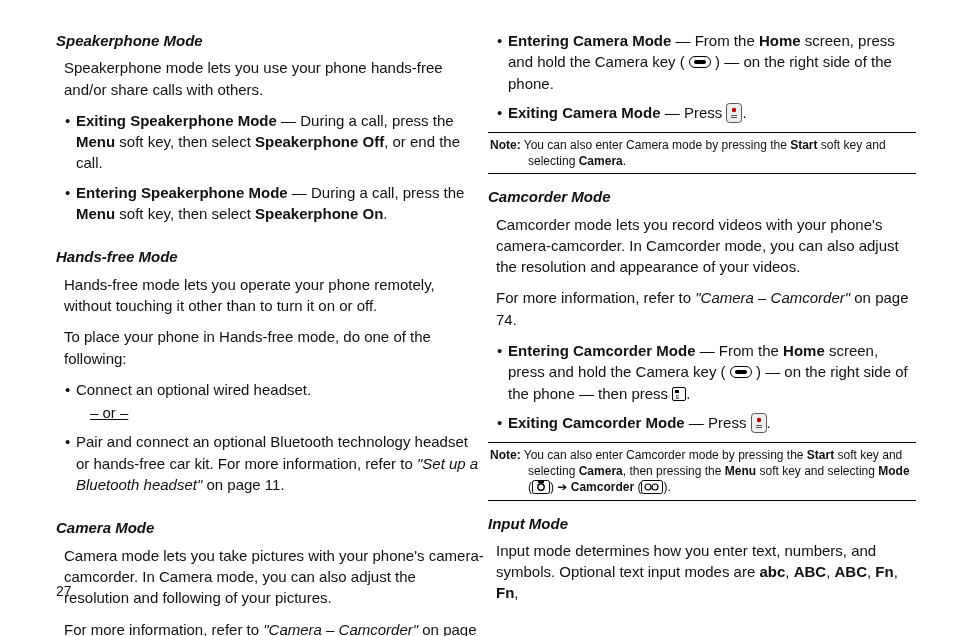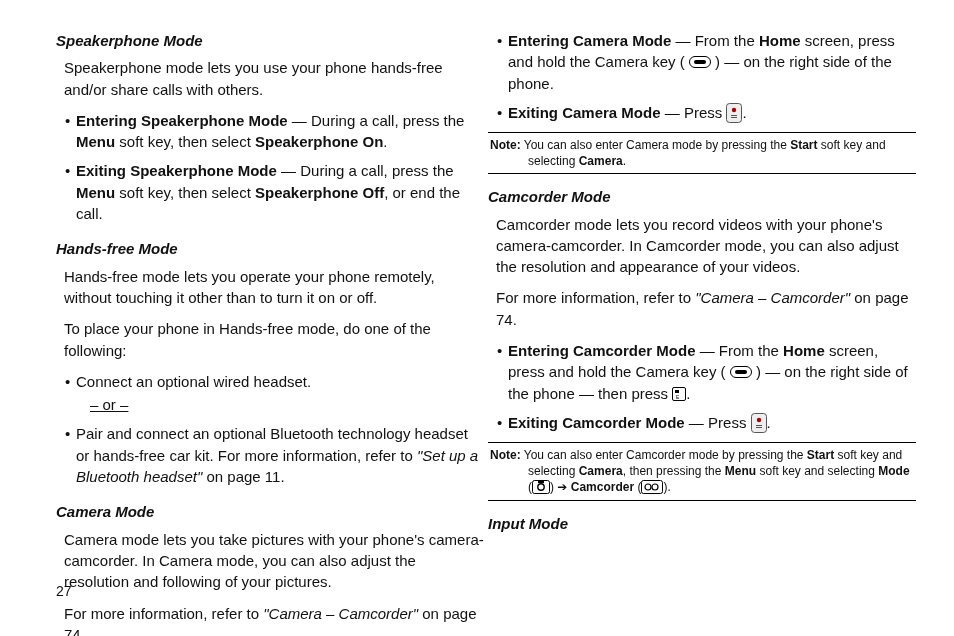--- a/index.html
+++ b/index.html
@@ -27,21 +27,21 @@
     flex: 1 1 0;
     min-width: 0;
   }
   .col-right { padding-left: 4px; }
   h4.sec {
     margin: 0 0 6px 0;
     font-size: 15px;
     font-weight: 700;
     font-style: italic;
   }
-  h4.sec.mt { margin-top: 14px; }
+  h4.sec.mt { margin-top: 22px; }
   p.body {
     margin: 0 0 10px 0;
     padding-left: 8px;
   }
   ul.bul {
     margin: 0 0 4px 0;
     padding: 0 0 0 10px;
     list-style: none;
   }
   ul.bul > li {
@@ -94,24 +94,24 @@
 <body>
 
 <div class="page">
 
   <div class="col">
 
     <h4 class="sec">Speakerphone Mode</h4>
     <p class="body">Speakerphone mode lets you use your phone hands-free and/or share calls with others.</p>
     <ul class="bul">
       <li>
+        <span class="b">Exiting Speakerphone Mode</span><span> — During a call, press the </span><span class="b">Menu</span><span> soft key, then select </span><span class="b">Speakerphone Off</span><span>, or end the call.</span>
+      </li>
+      <li>
         <span class="b">Entering Speakerphone Mode</span><span> — During a call, press the </span><span class="b">Menu</span><span> soft key, then select </span><span class="b">Speakerphone On</span>.
-      </li>
-      <li>
-        <span class="b">Exiting Speakerphone Mode</span><span> — During a call, press the </span><span class="b">Menu</span><span> soft key, then select </span><span class="b">Speakerphone Off</span><span>, or end the call.</span>
       </li>
     </ul>
 
     <h4 class="sec mt">Hands-free Mode</h4>
     <p class="body">Hands-free mode lets you operate your phone remotely, without touching it other than to turn it on or off.</p>
     <p class="body">To place your phone in Hands-free mode, do one of the following:</p>
     <ul class="bul">
       <li>
         <span>Connect an optional wired headset.</span>
         <span class="or">– or –</span>
@@ -209,17 +209,20 @@
             <svg width="22" height="14" viewBox="0 0 22 14">
               <rect x="0.5" y="0.5" width="21" height="13" rx="2" fill="#fff" stroke="#000"></rect>
               <circle cx="7" cy="7" r="3" fill="none" stroke="#000" stroke-width="1.2"></circle>
               <circle cx="14" cy="7" r="3" fill="none" stroke="#000" stroke-width="1.2"></circle>
             </svg>
           </span><span>).</span>
       </span>
     </div>
 
     <h4 class="sec">Input Mode</h4>
+    <p class="body">
+      <span>Input mode determines how you enter text, numbers, and symbols. Optional text input modes are </span><span class="b">abc</span><span>, </span><span class="b">ABC</span><span>, </span><span class="b">ABC</span><span>, </span><span class="b">Fn</span><span>, </span><span class="b">Fn</span>,
+    </p>
 
   </div>
 
   <div class="pnum">27</div>
 </div>
 
 </body></html>

